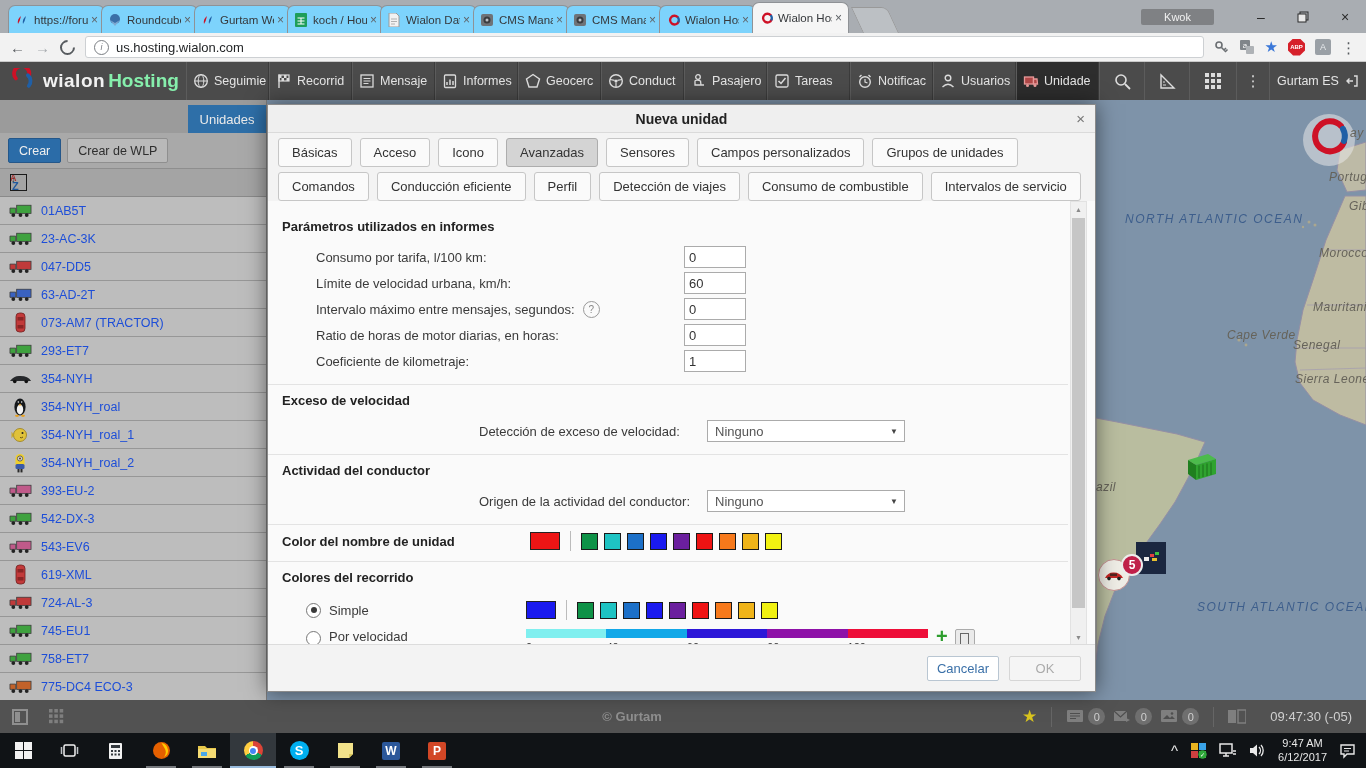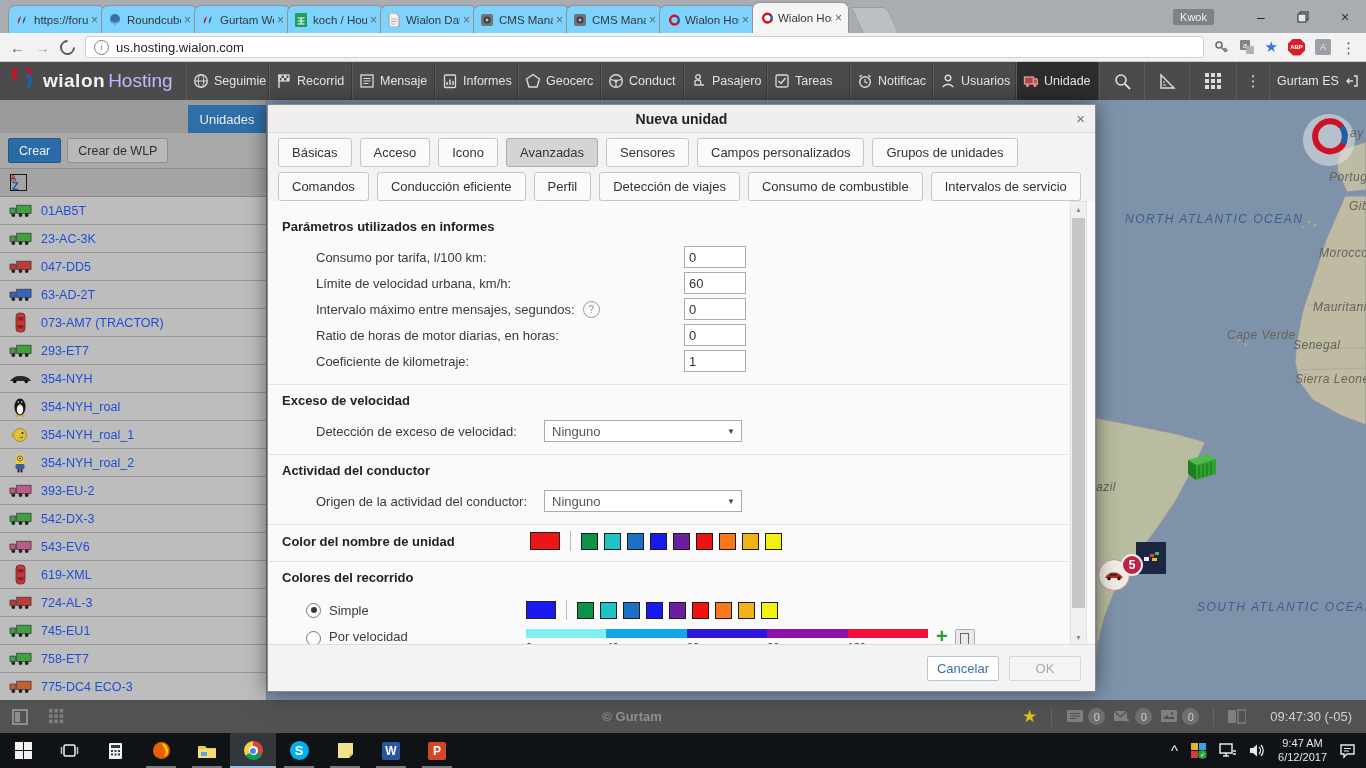--- a/index.html
+++ b/index.html
@@ -12,42 +12,42 @@
        border-radius:7px 7px 0 0;display:flex;align-items:center;padding:0 6px;margin-right:-4px;
        font-size:11.5px;color:#35383B;position:relative;box-sizing:border-box;flex:none;}
   .tab.active{background:#F5F5F5;z-index:6;height:31px;}
   .tab .fav{width:14px;height:14px;margin-right:5px;flex:none;position:relative;}
   .tab .t{flex:1;overflow:hidden;white-space:nowrap;}
   .tab .x{flex:none;color:#5F6367;font-size:12px;margin-left:3px;cursor:default;}
   .newtab{width:34px;height:25px;background:#BCC0C4;border:1px solid #999;border-bottom:none;
           transform:skewX(25deg);margin-left:12px;border-radius:0 6px 0 0;}
   #winctl{position:absolute;right:0;top:0;height:33px;display:flex;align-items:center;gap:0;z-index:7;}
   .wbtn{width:42px;height:33px;display:flex;align-items:center;justify-content:center;color:#2B2B2B;font-size:14px;}
-  #profile-badge{background:#7F8184;color:#F2F2F2;font-size:11px;padding:2px 7px;border-radius:2px;margin-right:26px;}
+  #profile-badge{background:#7F8184;color:#F2F2F2;font-size:11px;padding:2px 23px;border-radius:2px;margin-right:26px;}
   #addressbar{position:absolute;left:0;top:33px;width:1366px;height:29px;background:#F2F2F2;
               border-bottom:1px solid #C9C9C9;display:flex;align-items:center;padding:0 10px;box-sizing:border-box;gap:10px;}
   .navbtn{color:#575B5F;font-size:15px;line-height:1;}
   .navbtn.dim{color:#A7ABAF;}
   .reload{width:11px;height:11px;border:2px solid #575B5F;border-radius:50%;border-top-color:transparent;transform:rotate(45deg);}
   #urlbox{flex:1;height:20px;background:#fff;border:1px solid #CDD0D3;border-radius:3px;display:flex;
           align-items:center;padding:0 8px;font-size:13px;color:#232527;gap:7px;}
   .info-i{width:13px;height:13px;border:1px solid #7A7E83;border-radius:50%;color:#7A7E83;font-size:9px;
           display:flex;align-items:center;justify-content:center;font-style:italic;flex:none;}
   .bar-ic{flex:none;display:flex;align-items:center;justify-content:center;}
   #abp{width:17px;height:17px;background:#D6202A;color:#fff;font-size:6px;font-weight:bold;
        display:flex;align-items:center;justify-content:center;
        clip-path:polygon(30% 0,70% 0,100% 30%,100% 70%,70% 100%,30% 100%,0 70%,0 30%);}
   #star-bm{color:#3B78D8;font-size:15px;}
   #pdf-ic{width:16px;height:16px;background:#9AA0A6;border-radius:2px;color:#E8EAED;font-size:9px;
           display:flex;align-items:center;justify-content:center;}
   
   #wnav{position:absolute;left:0;top:62px;width:1366px;height:38px;background:#4B4B4B;display:flex;}
   #wlogo{width:186px;flex:none;display:flex;align-items:center;gap:7px;padding-left:10px;box-sizing:border-box;}
   #wlogo .lw{font-size:19px;font-weight:bold;color:#F2F2F2;letter-spacing:.5px;}
-  #wlogo .lh{font-size:19px;color:#c4b5fd;font-weight:400;margin-left:-4px;}
+  #wlogo .lh{font-size:19px;color:#86efac;font-weight:700;margin-left:-4px;}
   .nav-item{flex:1;display:flex;align-items:center;justify-content:flex-start;gap:5px;padding:0 6px;
             border-left:1px solid #5C5C5C;border-right:1px solid #3B3B3B;overflow:hidden;white-space:nowrap;
             font-size:12.5px;color:#E4E4E4;box-sizing:border-box;}
   .nav-item.active{background:#2D2D2D;}
   .nav-tool{flex:none;display:flex;align-items:center;justify-content:center;border-left:1px solid #5C5C5C;}
   #nav-user{flex:none;width:96px;display:flex;align-items:center;justify-content:center;gap:6px;
             font-size:12.5px;color:#E4E4E4;border-left:1px solid #5C5C5C;}
   
   #sidebar{position:absolute;left:0;top:100px;width:267px;height:600px;background:#B3B3B3;border-right:1px solid #7E7E7E;box-sizing:border-box;}
   #sb-head{height:33px;background:#9B9B9B;position:relative;}
@@ -90,21 +90,21 @@
   #dlg-body{position:absolute;left:0;top:96px;width:827px;height:445px;background:#FAFAFA;overflow:hidden;}
   #dlg-content{position:absolute;left:0;top:0;width:800px;padding:10px 0 0 14px;box-sizing:border-box;}
   .sect-head{font-size:13px;font-weight:bold;color:#222;margin:8px 0 10px 0;}
   .p-row{display:flex;align-items:center;height:26px;margin-left:34px;}
   .p-row .lbl{width:368px;font-size:13px;color:#3A3A3A;flex:none;display:flex;align-items:center;gap:8px;}
   .helpq{width:15px;height:15px;border:1px solid #999;border-radius:50%;color:#888;font-size:10px;
          display:flex;align-items:center;justify-content:center;flex:none;}
   .dlg-input{width:52px;height:18px;border:1px solid #ABABAB;background:#fff;font-size:13px;color:#333;
              padding:1px 4px;font-family:"Liberation Sans",sans-serif;}
   .sep{border:none;border-top:1px solid #E3E3E3;margin:10px 0 6px -14px;width:800px;}
-  .sel-row{display:flex;align-items:center;height:26px;margin-left:34px;}
+  .sel-row{display:flex;align-items:center;height:26px;margin-left:34px;justify-content:center;}
   .sel-row .lbl{width:228px;font-size:13px;color:#3A3A3A;flex:none;}
   .dselect{width:198px;height:22px;border:1px solid #ABABAB;background:#fff;display:flex;align-items:center;
            font-size:13px;color:#555;padding-left:7px;box-sizing:border-box;position:relative;}
   .dselect .arr{position:absolute;right:6px;top:6px;font-size:8px;color:#444;}
   .swatches{display:flex;align-items:center;gap:6px;}
   .sw-sel{width:28px;height:16px;border:1px solid #222;}
   .sw-div{width:1px;height:20px;background:#BBB;margin:0 4px;}
   .sw{width:15px;height:15px;border:1px solid #1A1A1A;}
   .inline-head{display:flex;align-items:center;}
   .inline-head .sect-head{width:248px;margin:0;}

